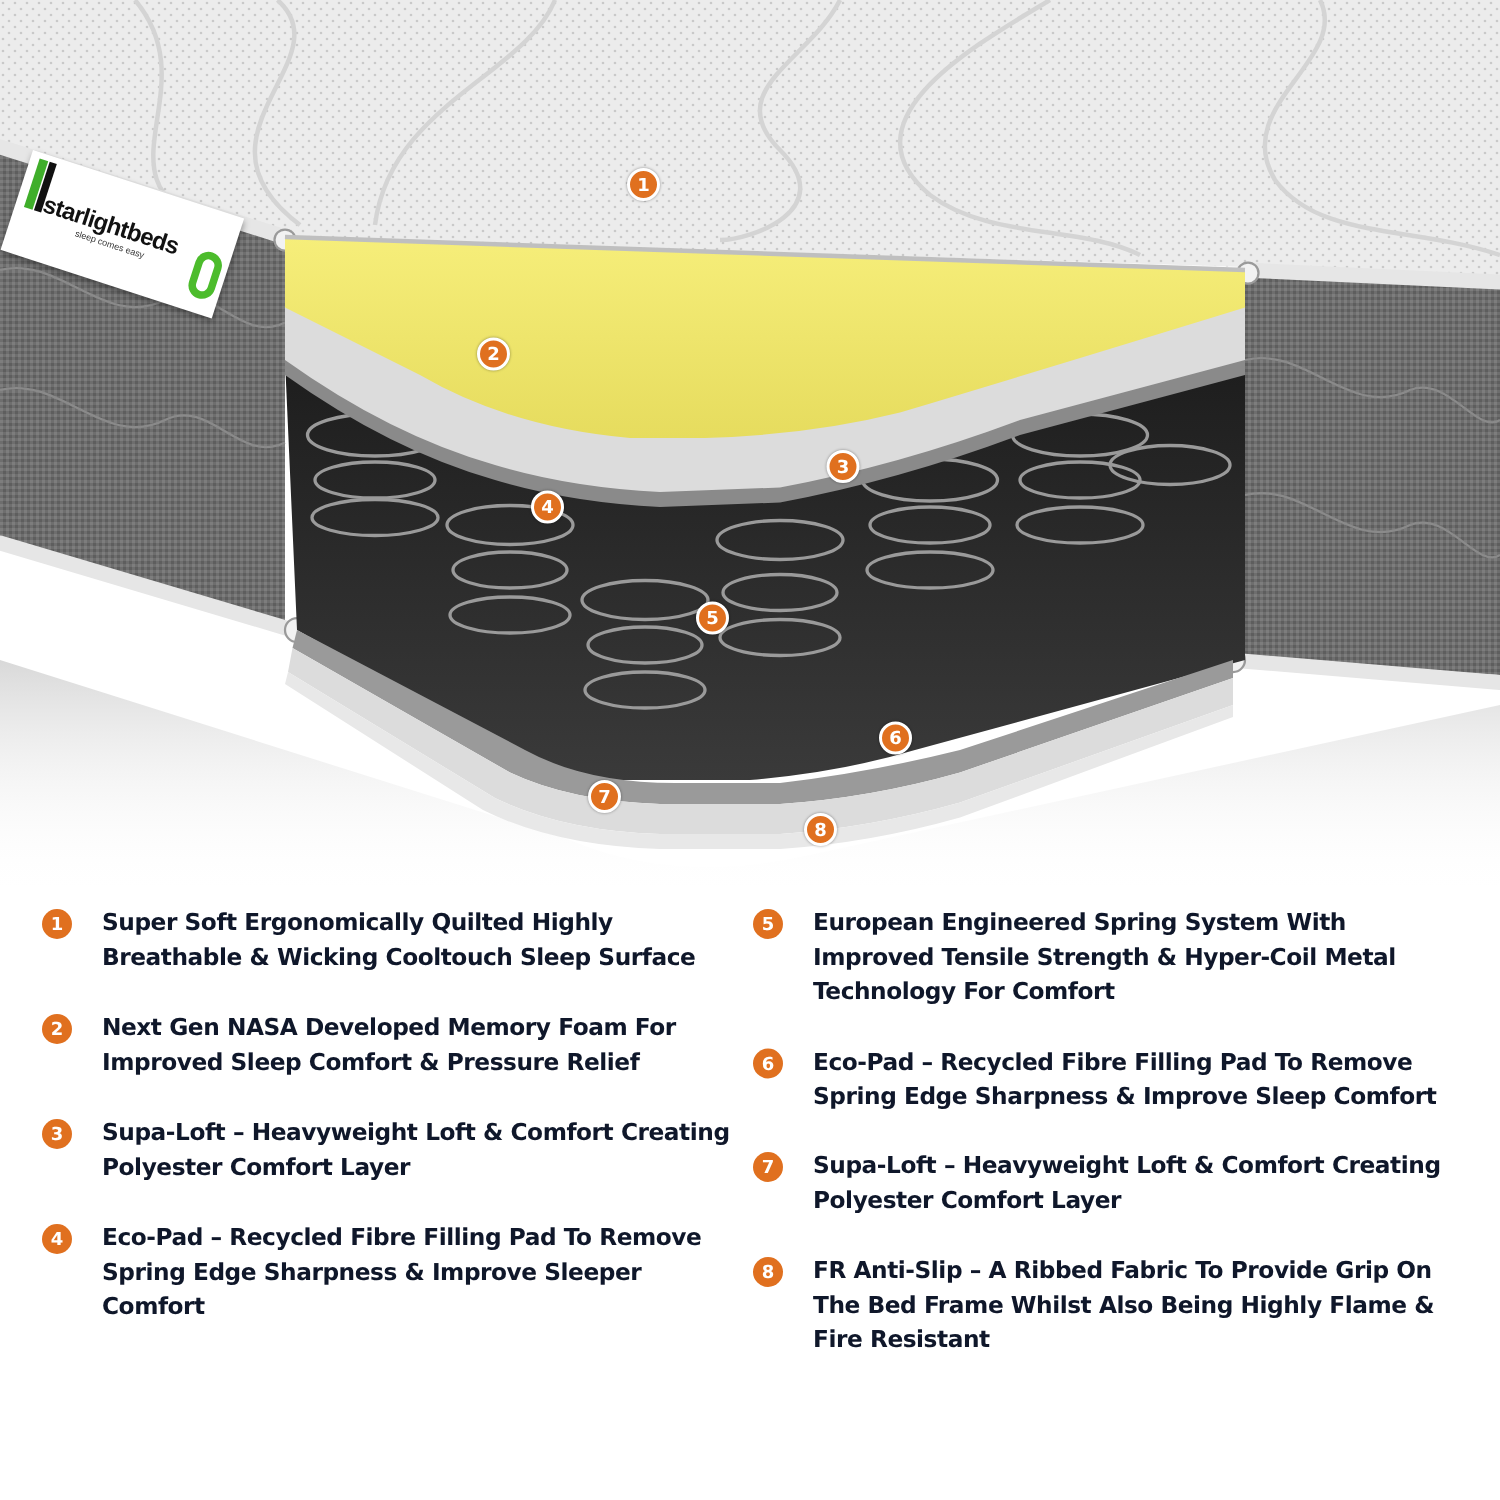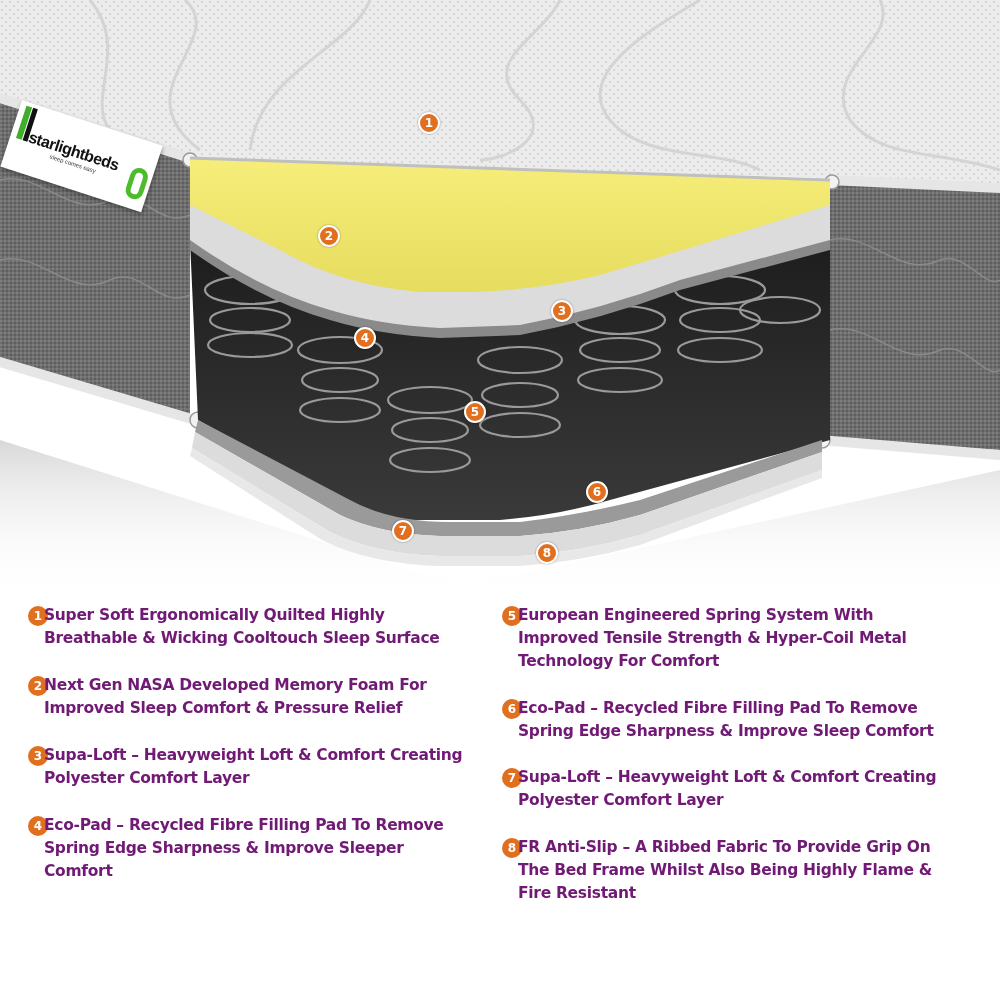--- a/index.html
+++ b/index.html
@@ -120,24 +120,24 @@
       background: #e0701f;
       color: #ffffff;
       font-family: "DejaVu Sans", sans-serif;
       font-weight: bold;
       font-size: 12px;
       line-height: 20px;
       text-align: center;
     }
     .legend-item .text {
       position: absolute;
-      left: 16px;
+      left: 40px;
       top: 0;
       width: 430px;
-      color: #701a75;
+      color: #0f172a;
       font-family: "DejaVu Sans", sans-serif;
       font-weight: bold;
       font-size: 15.5px;
       line-height: 23px;
       letter-spacing: -0.3px;
     }
   </style>
 </head>
 <body>
 

